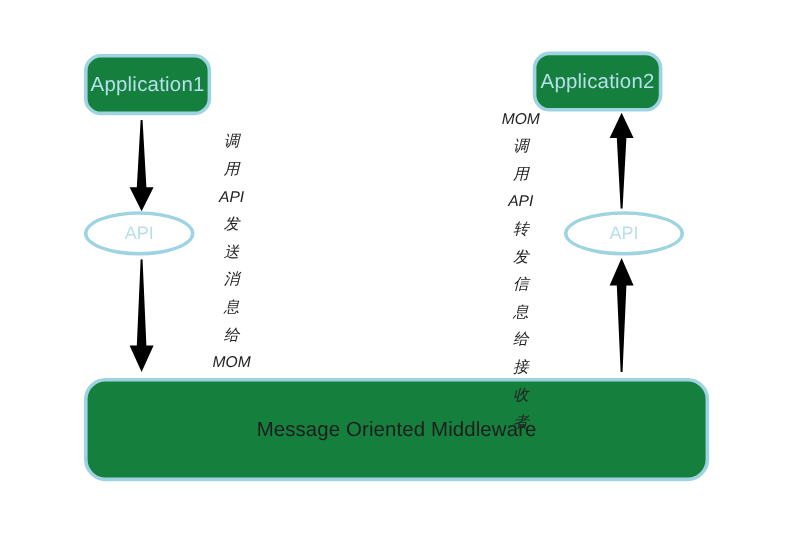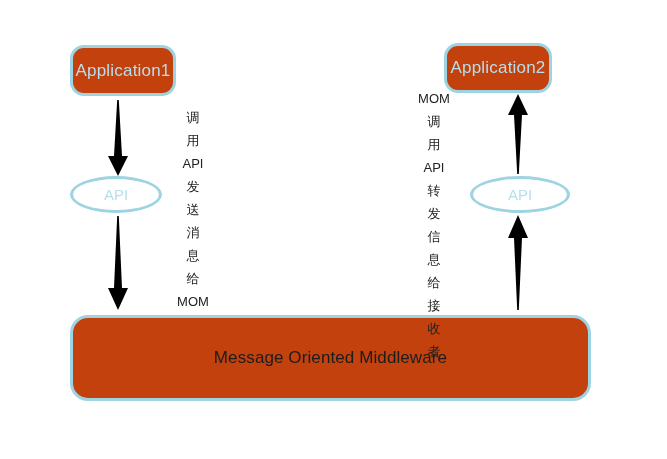--- a/index.html
+++ b/index.html
@@ -17,21 +17,21 @@
     background: #ffffff;
     overflow: hidden;
   }
 
   
   .node-box {
     position: absolute;
     box-sizing: border-box;
     border: 3px solid #9ed3e2;
     border-radius: 14px;
-    background: #c2410c;
+    background: #15803d;
     display: flex;
     align-items: center;
     justify-content: center;
   }
   .node-box .node-label {
     color: #b7dfec;
     font-size: 17px;
     letter-spacing: .2px;
     white-space: nowrap;
   }
@@ -85,20 +85,21 @@
     display: flex;
     flex-direction: column;
     align-items: center;
     color: #222222;
     font-size: 13px;
     line-height: 23px;
   }
   .vtext .vchar {
     white-space: nowrap;
     text-align: right;
+    font-style: italic;
   }
   #label-left  { left: 176px; top: 106px; width: 34px; }
   #label-right { left: 416px; top: 87px;  width: 36px; }
 </style>
 </head>
 <body>
 
 <div id="canvas">
 
   <div class="node-box" id="app1-box">

